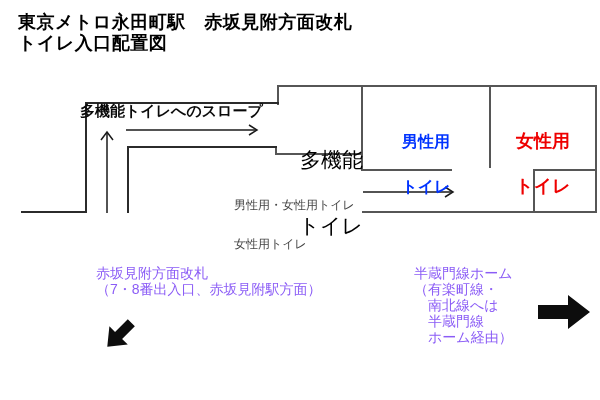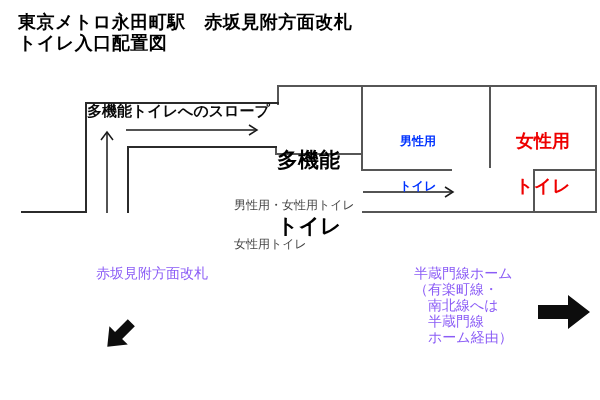--- a/index.html
+++ b/index.html
@@ -10,23 +10,23 @@
   }
   .page{position:relative;width:600px;height:400px;}
   .abs{position:absolute;}
   
   .title{left:18px;top:12px;font-size:18px;font-weight:bold;line-height:21px;letter-spacing:0.5px;}
   
   .wall{position:absolute;background:#565656;}
   .wall.dark{background:#2b2b2b;}
   
   .lbl{position:absolute;white-space:pre;}
-  .multi-slope{left:87px;top:103px;font-size:15px;font-weight:bold;line-height:16px;color:#0a0a0a;}
-  .multi-name{left:277px;top:105px;width:86px;text-align:left;font-size:21px;font-weight:bold;line-height:22px;color:#000;}
-  .mens-name{left:354px;top:104px;width:128px;text-align:center;font-size:12px;font-weight:bold;line-height:15px;color:#0033ff;}
+  .multi-slope{left:80px;top:103px;font-size:15px;font-weight:bold;line-height:16px;color:#0a0a0a;}
+  .multi-name{left:277px;top:105px;width:86px;text-align:right;font-size:21px;font-weight:normal;line-height:22px;color:#000;}
+  .mens-name{left:362px;top:104px;width:128px;text-align:center;font-size:16px;font-weight:bold;line-height:15px;color:#0033ff;}
   .womens-name{left:490px;top:104px;width:106px;text-align:center;font-size:18px;font-weight:bold;line-height:15px;color:#ee0000;}
   .mw-slope{left:234px;top:173px;font-size:12px;line-height:13px;color:#454545;}
   
   .caption{position:absolute;font-size:14px;line-height:16px;color:#8b5cf6;}
   .gate-caption{left:96px;top:265px;}
   .platform-caption{left:414px;top:265px;}
   .caption .indent{padding-left:14px;}
   svg{display:block;}
 </style>
 </head>
@@ -88,20 +88,21 @@
     <div>トイレ</div>
   </div>
 
   <div class="lbl mw-slope">
     <div>男性用・女性用トイレ</div>
     <div>女性用トイレ</div>
   </div>
 
   <div class="caption gate-caption">
     <div>赤坂見附方面改札</div>
+    <div>（7・8番出入口、赤坂見附駅方面）</div>
   </div>
   <svg class="abs" style="left:98px;top:312px;" width="44" height="44" viewBox="0 0 44 44">
     <g transform="rotate(135 22 22)">
       <polygon points="6,17 24,17 24,9 40,22 24,35 24,27 6,27" fill="#0d0d0d"></polygon>
     </g>
   </svg>
 
   <div class="caption platform-caption">
     <div>半蔵門線ホーム</div>
     <div>（有楽町線・</div>

